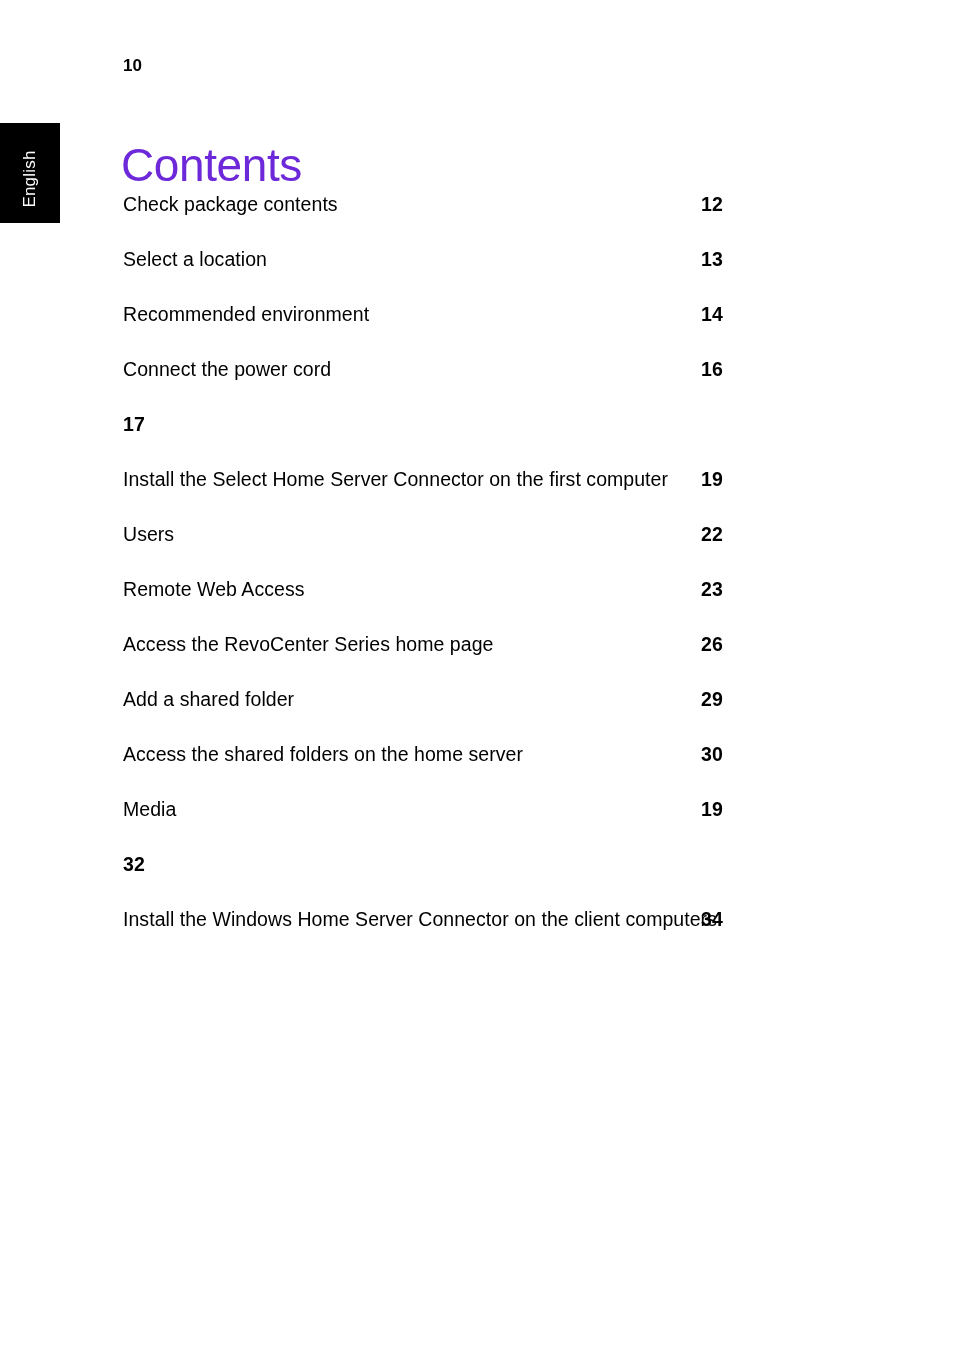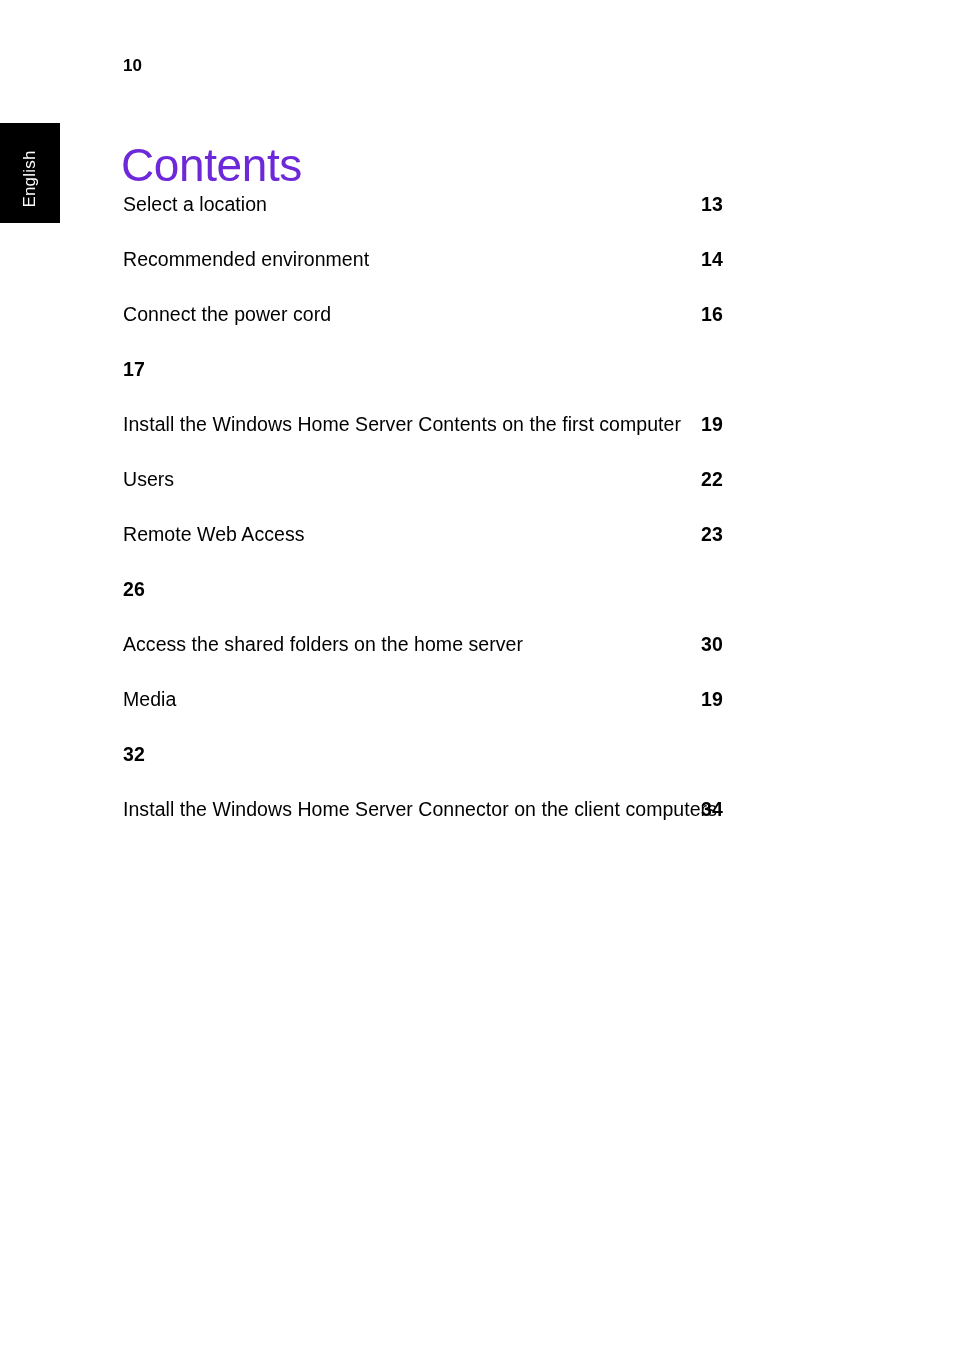--- a/index.html
+++ b/index.html
@@ -141,48 +141,57 @@
   <div class="folio">10</div>
 
   <div class="lang-tab">
     <div class="lang-tab-label">English</div>
   </div>
 
   <h1 class="doc-title">Contents</h1>
 
   <div class="toc">
       <div class="toc-entry one-line">
+        <span class="toc-label">Check package contents</span>
+        <span class="toc-page">12</span>
+      </div>
+      <div class="toc-entry one-line">
         <span class="toc-label">Select a location</span>
         <span class="toc-page">13</span>
       </div>
       <div class="toc-entry one-line">
         <span class="toc-label">Recommended environment</span>
         <span class="toc-page">14</span>
       </div>
       <div class="toc-entry one-line">
         <span class="toc-label">Connect the power cord</span>
         <span class="toc-page">16</span>
       </div>
       <div class="toc-entry one-line">
         <span class="toc-page">17</span>
       </div>
       <div class="toc-entry wrapped">
-        <span class="toc-label">Install the Windows Home Server Contents on the first computer</span>
+        <span class="toc-label">Install the Select Home Server Connector on the first computer</span>
         <span class="toc-page">19</span>
       </div>
       <div class="toc-entry one-line">
         <span class="toc-label">Users</span>
         <span class="toc-page">22</span>
       </div>
       <div class="toc-entry one-line">
         <span class="toc-label">Remote Web Access</span>
         <span class="toc-page">23</span>
       </div>
       <div class="toc-entry one-line">
+        <span class="toc-label">Access the RevoCenter Series home page</span>
         <span class="toc-page">26</span>
+      </div>
+      <div class="toc-entry one-line">
+        <span class="toc-label">Add a shared folder</span>
+        <span class="toc-page">29</span>
       </div>
       <div class="toc-entry one-line">
         <span class="toc-label">Access the shared folders on the home server</span>
         <span class="toc-page">30</span>
       </div>
       <div class="toc-entry one-line">
         <span class="toc-label">Media</span>
         <span class="toc-page">19</span>
       </div>
       <div class="toc-entry one-line">

